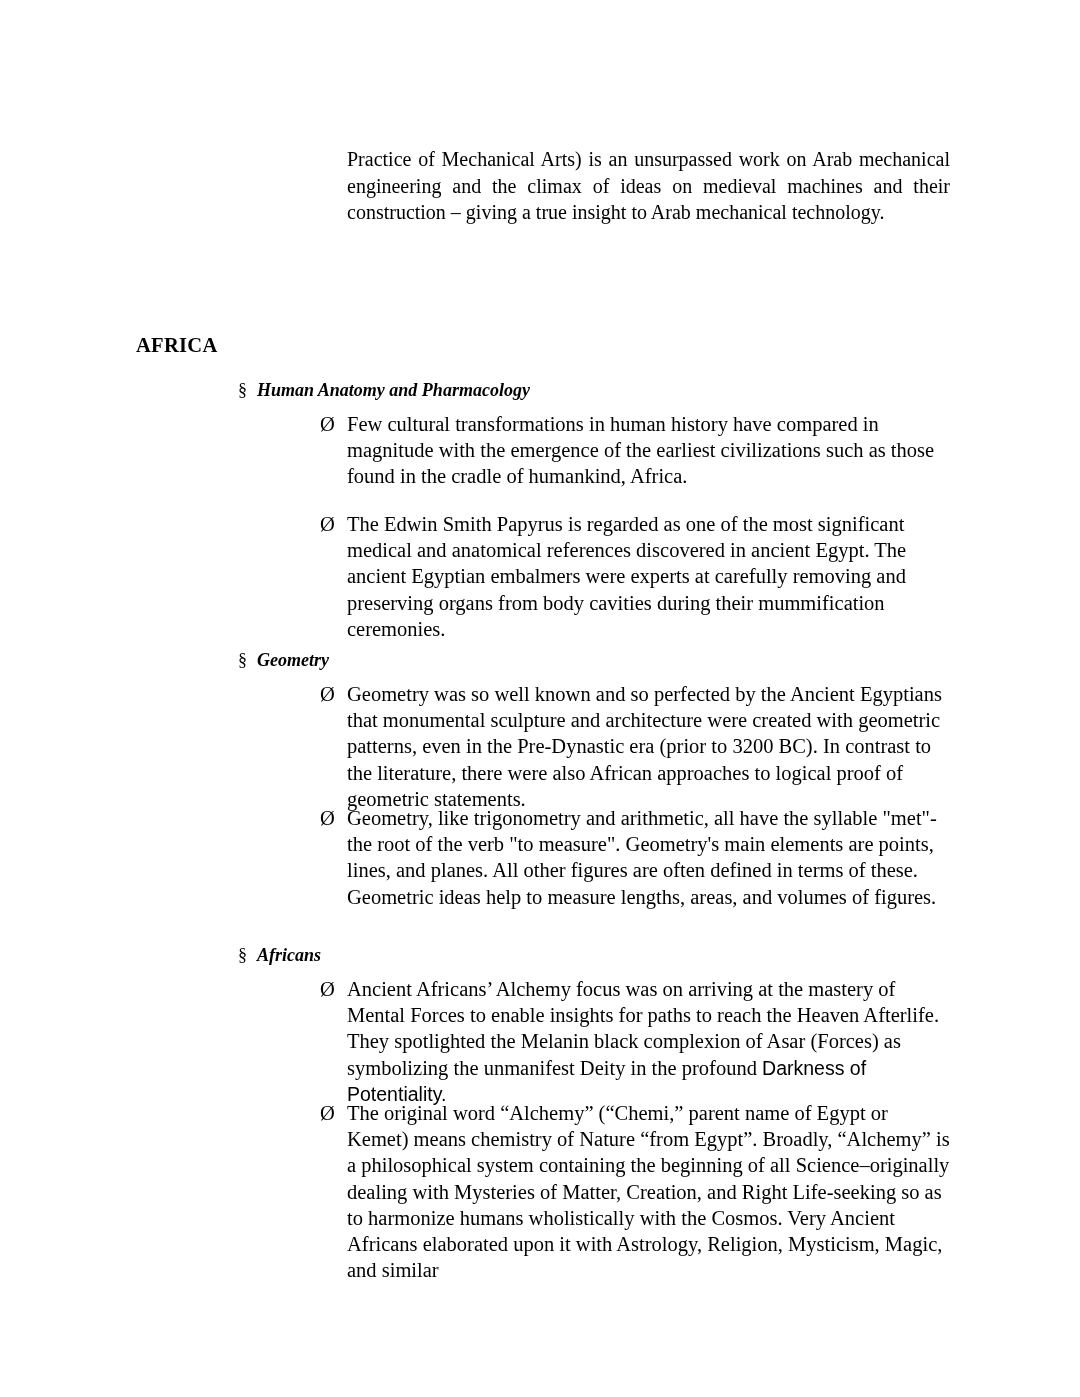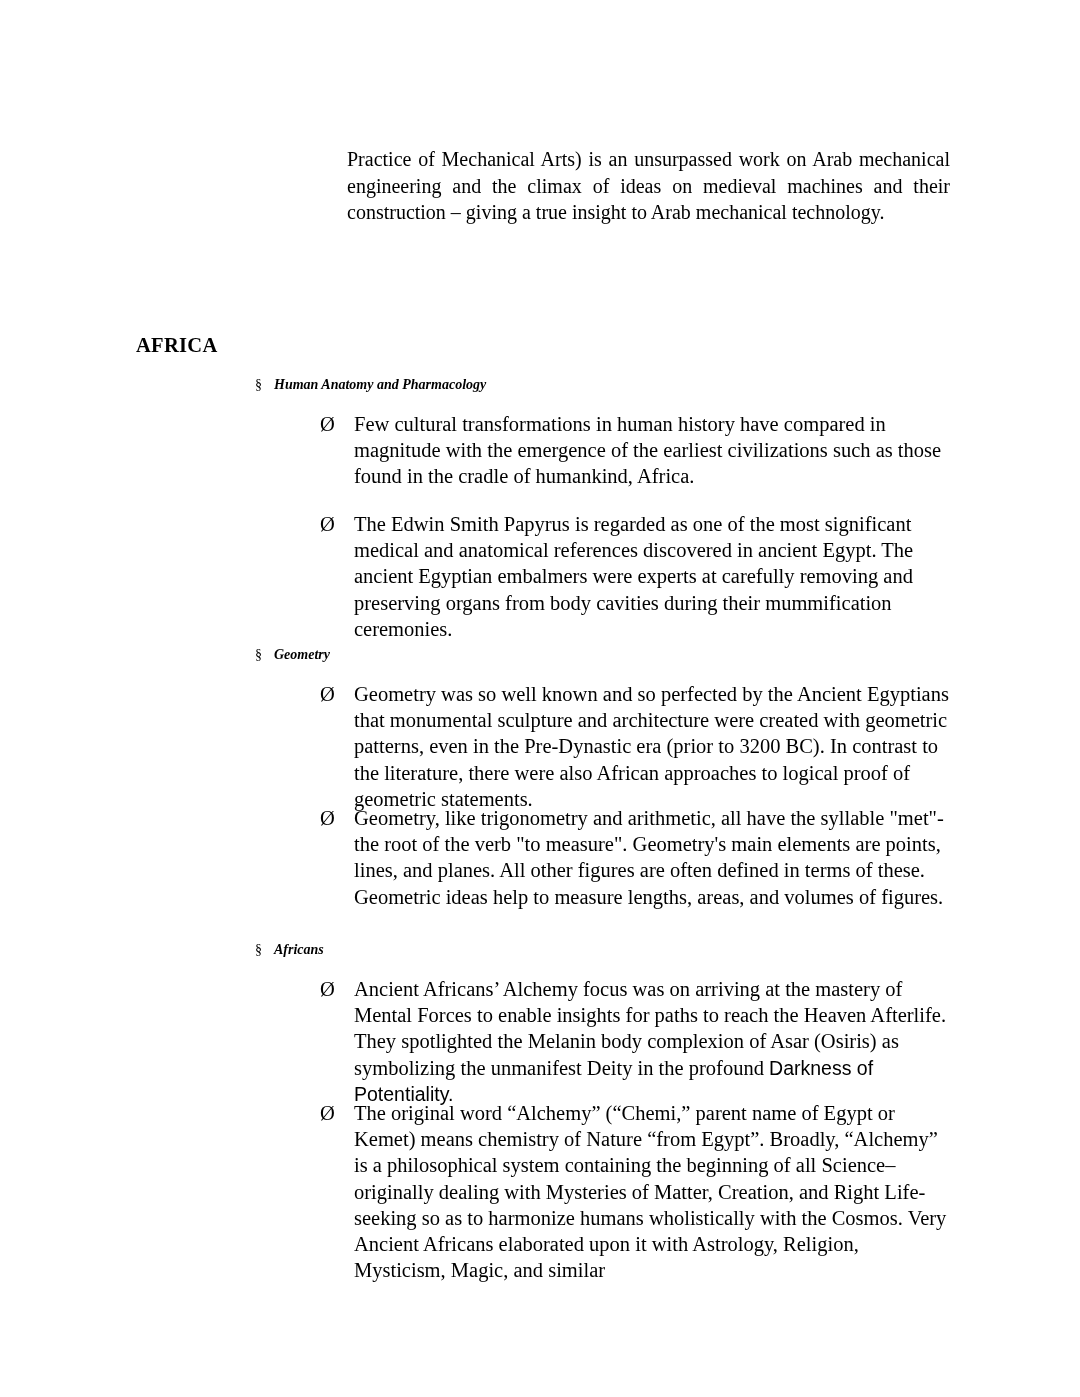--- a/index.html
+++ b/index.html
@@ -36,22 +36,22 @@
     left: 136px;
     top: 320px;
     font-size: 20.5px;
     font-weight: bold;
     letter-spacing: 0.3px;
   }
 
   
   .section-heading {
     position: absolute;
-    left: 255px;
-    font-size: 14px;
+    left: 238px;
+    font-size: 18px;
     white-space: nowrap;
   }
   .section-heading .sect-mark {
     font-weight: normal;
     font-style: normal;
     display: inline-block;
     width: 19px;
   }
   .section-heading .sect-title {
     font-weight: bold;
@@ -74,21 +74,21 @@
     width: 27px;
     text-align: left;
   }
   .bullet .btext {
     display: block;
     margin-left: 27px;
     text-indent: 0;
   }
   
   .bullet.hang .btext {
-    margin-left: 34px;
+    margin-left: 27px;
   }
 
   .sans-run {
     font-family: "Liberation Sans", "DejaVu Sans", sans-serif;
     font-size: 19.5px;
   }
 </style>
 </head>
 <body>
 
@@ -125,21 +125,21 @@
     <span class="marker">Ø</span>
     <span class="btext">Geometry, like trigonometry and arithmetic, all have the syllable "met"-the root of the verb "to measure". Geometry's main elements are points, lines, and planes. All other figures are often defined in terms of these. Geometric ideas help to measure lengths, areas, and volumes of figures.</span>
   </div>
 
   <h2 class="section-heading" style="top:930px;">
     <span class="sect-mark">§</span><span class="sect-title">Africans</span>
   </h2>
 
   <div class="bullet hang" style="top:976px;">
     <span class="marker">Ø</span>
-    <span class="btext"><span>Ancient Africans’ Alchemy focus was on arriving  at the mastery of Mental Forces to enable insights for paths to reach the Heaven Afterlife. They spotlighted the Melanin body complexion of Asar (Osiris) as symbolizing the unmanifest Deity in the profound </span><span class="sans-run">Darkness of Potentiality.</span></span>
+    <span class="btext"><span>Ancient Africans’ Alchemy focus was on arriving  at the mastery of Mental Forces to enable insights for paths to reach the Heaven Afterlife. They spotlighted the Melanin black complexion of Asar (Forces) as symbolizing the unmanifest Deity in the profound </span><span class="sans-run">Darkness of Potentiality.</span></span>
   </div>
 
   <div class="bullet hang" style="top:1100px;">
     <span class="marker">Ø</span>
     <span class="btext">The original word “Alchemy” (“Chemi,” parent name of Egypt or Kemet) means chemistry of Nature “from Egypt”. Broadly, “Alchemy” is a philosophical system containing the beginning of all Science–originally dealing with Mysteries of Matter, Creation, and Right Life-seeking so as to harmonize humans wholistically with the Cosmos. Very Ancient Africans elaborated upon it with Astrology, Religion, Mysticism, Magic, and similar</span>
   </div>
 
 </div>
 
 </body></html>

